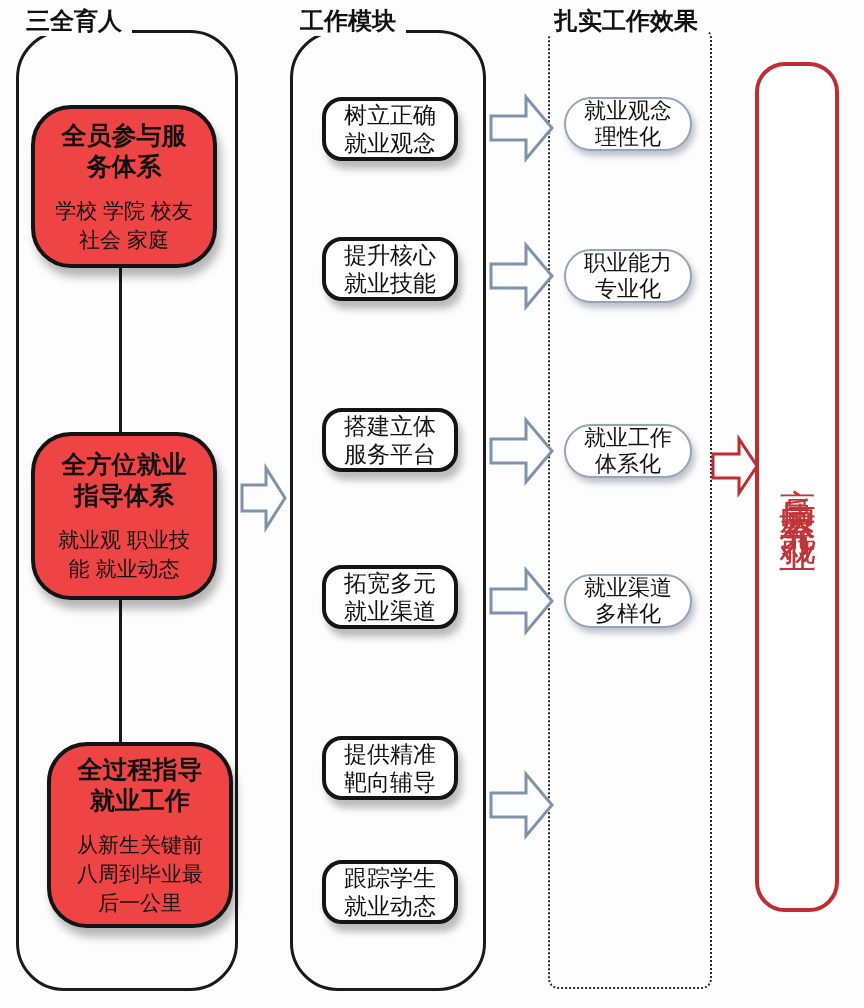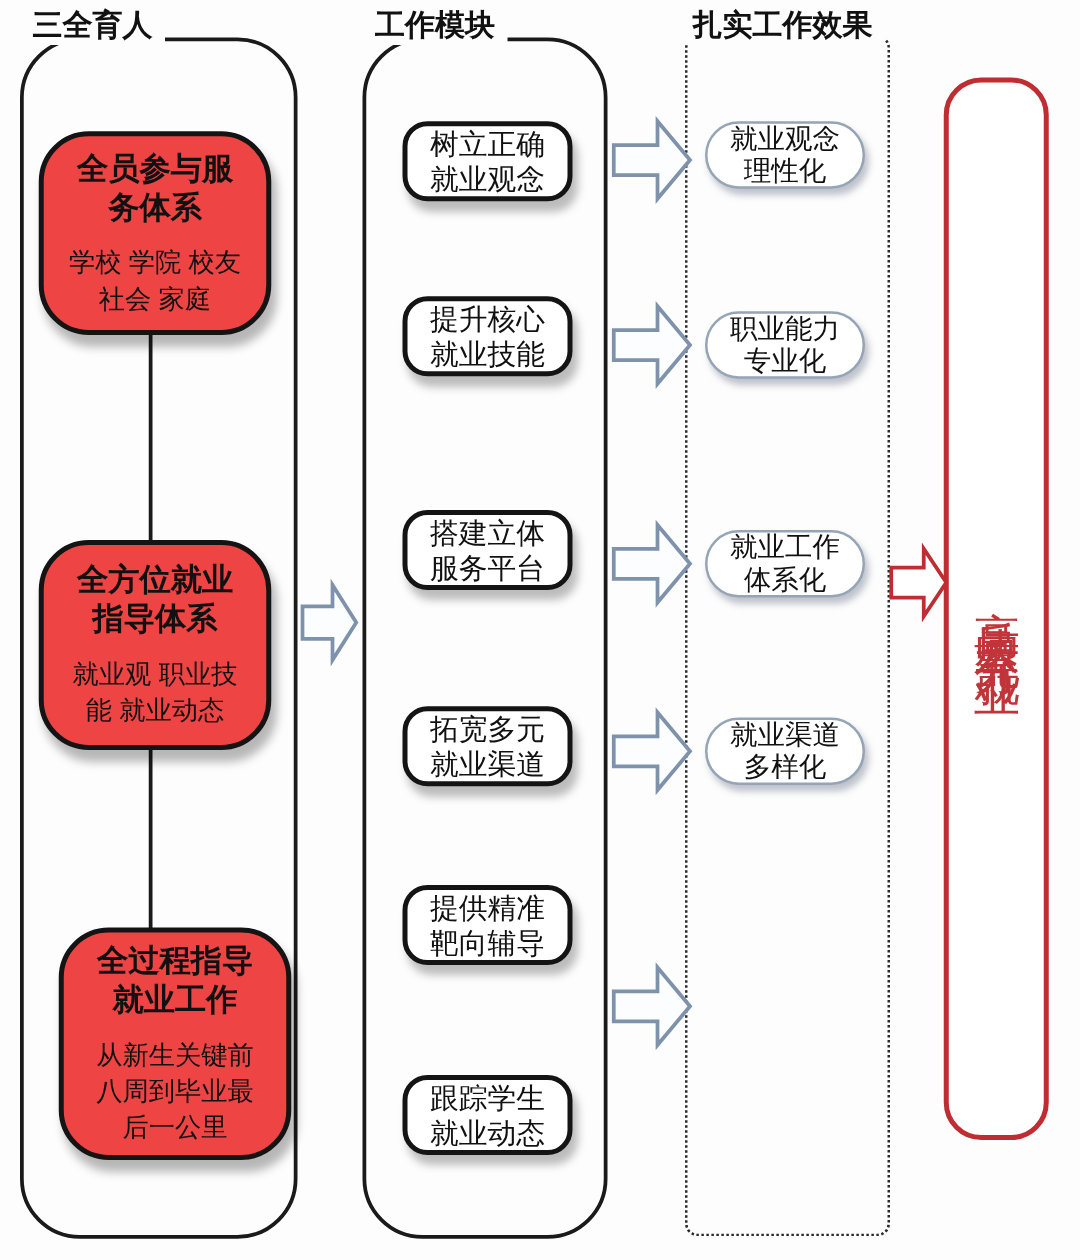--- a/index.html
+++ b/index.html
@@ -100,21 +100,21 @@
   </svg>
 
   <div class="modbox" style="top:97px;">树立正确
 就业观念</div>
   <div class="modbox" style="top:408px;">搭建立体
 服务平台</div>
   <div class="modbox" style="top:237px;">提升核心
 就业技能</div>
   <div class="modbox" style="top:565px;">拓宽多元
 就业渠道</div>
-  <div class="modbox" style="top:708px;">提供精准
+  <div class="modbox" style="top:736px;">提供精准
 靶向辅导</div>
   <div class="modbox" style="top:860px;text-align:center;">跟踪学生
 就业动态</div>
 
   <svg class="arrow" style="left:488px;top:91px;" width="68" height="74" viewBox="0 0 68 74">
       <polygon points="3,25 38,25 38,6 64,37 38,68 38,49 3,49" fill="#fbfdfe" stroke="#7e93ab" stroke-width="3"></polygon>
     </svg>
   <svg class="arrow" style="left:488px;top:239px;" width="68" height="74" viewBox="0 0 68 74">
       <polygon points="3,25 38,25 38,6 64,37 38,68 38,49 3,49" fill="#fbfdfe" stroke="#7e93ab" stroke-width="3"></polygon>
     </svg>

